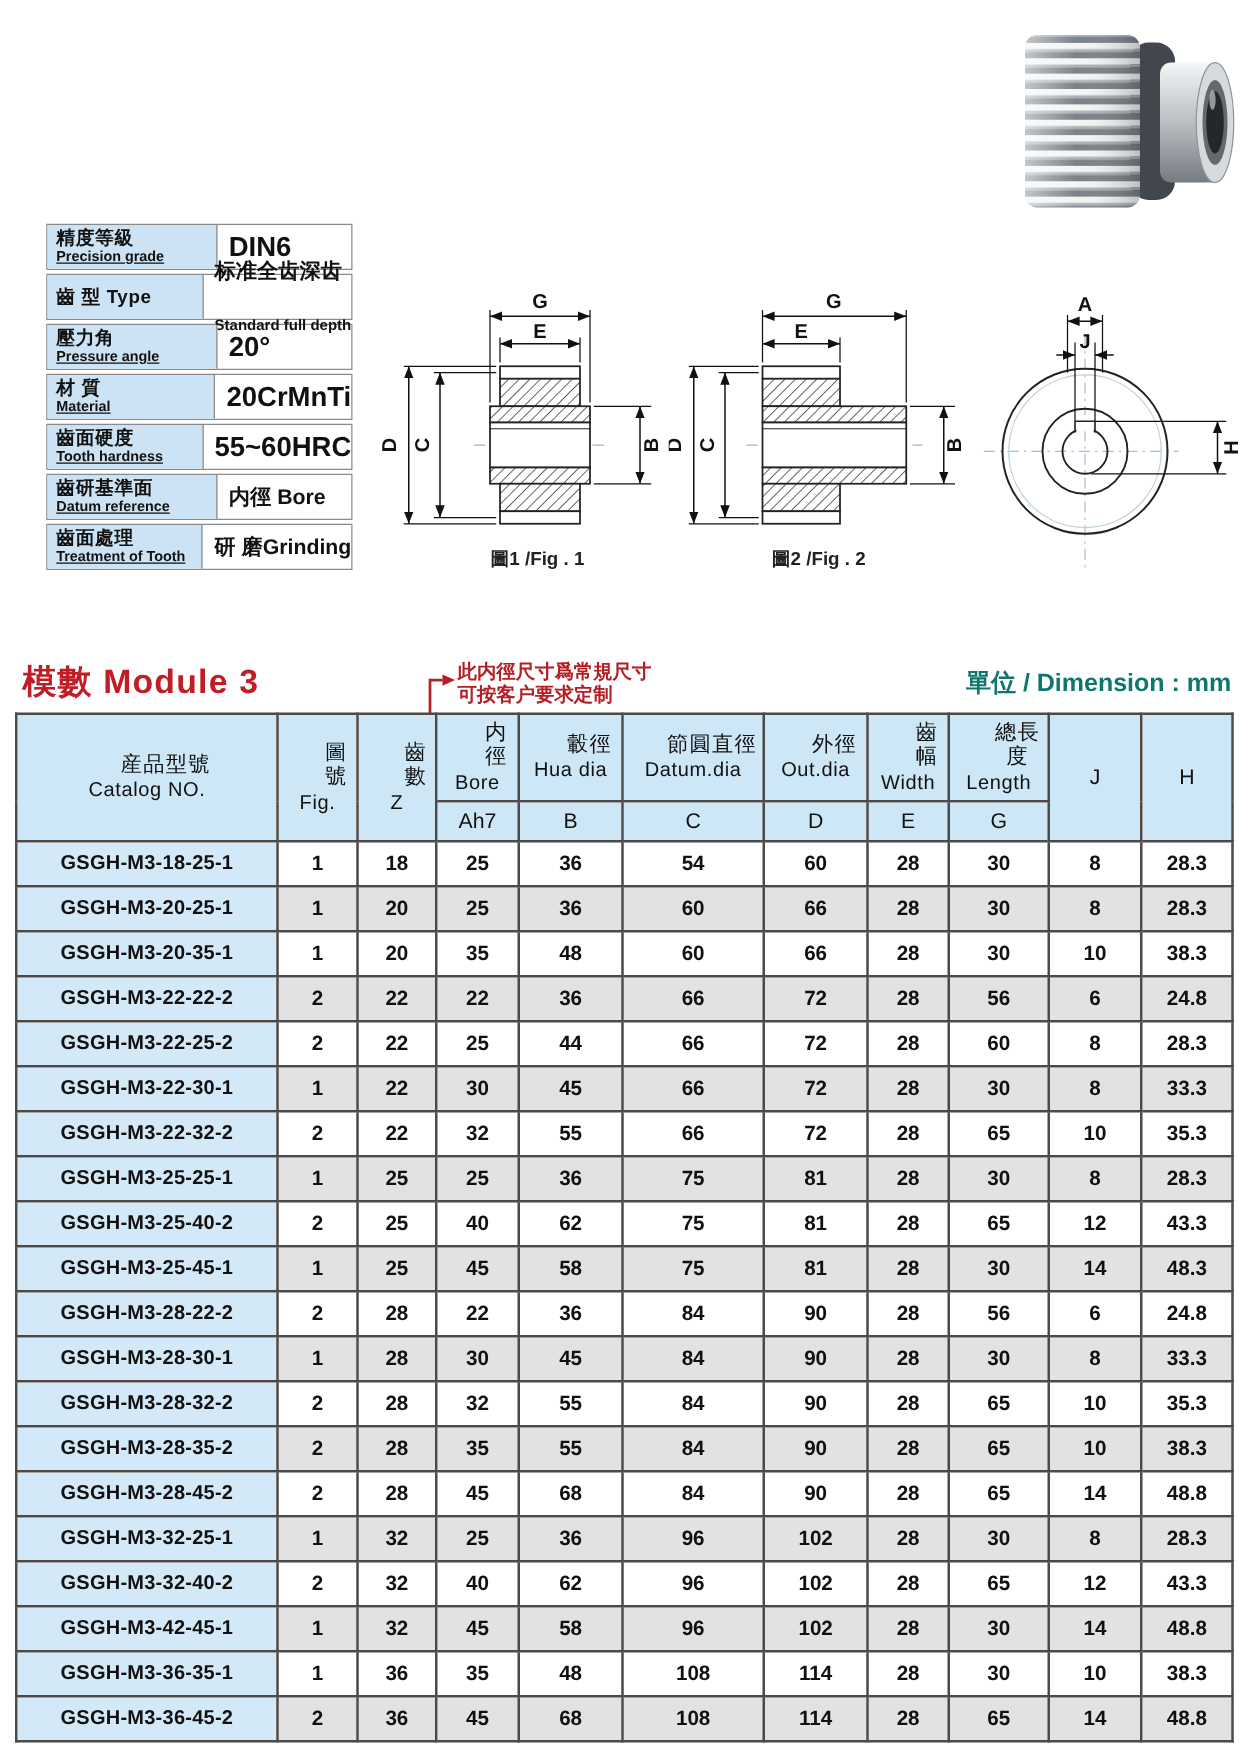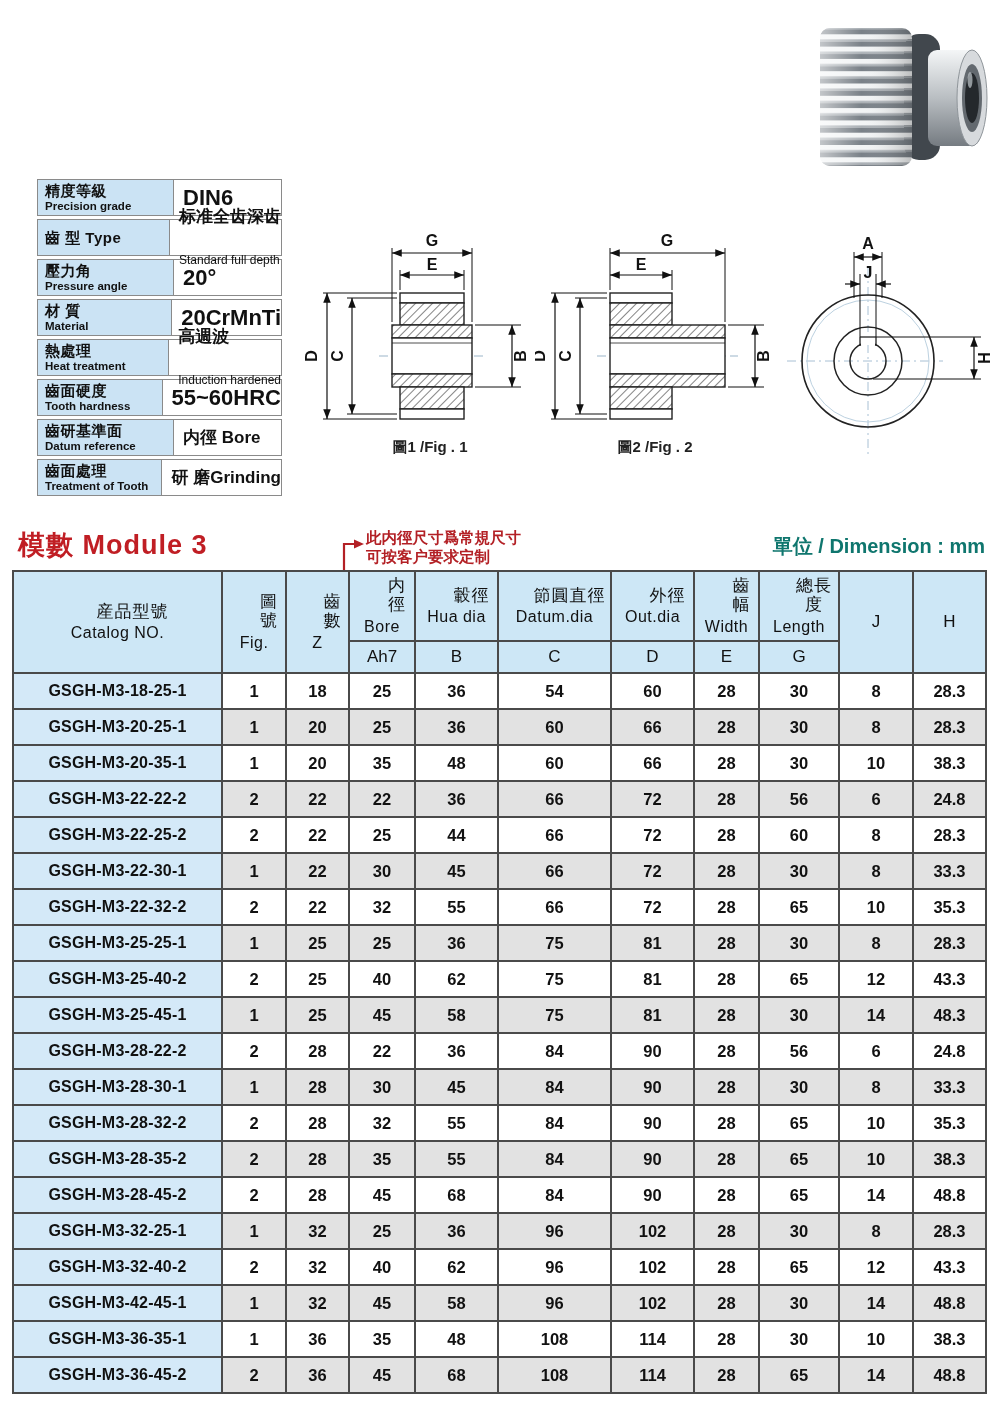--- a/index.html
+++ b/index.html
@@ -10,25 +10,25 @@
   .banner{position:absolute;left:12px;top:28px;width:973px;height:112px;background:#1b63a9;color:#fff;box-sizing:border-box;padding:10px 0 0 26px;}
   .banner-title{font-size:45px;font-weight:bold;letter-spacing:1px;line-height:1.1;white-space:nowrap;}
   .banner-subtitle{font-size:30px;font-weight:bold;letter-spacing:0.5px;margin-top:2px;white-space:nowrap;}
   .gear-photo{position:absolute;left:804px;top:22px;width:192px;height:148px;background:#fff;}
 
   
   .spec{position:absolute;left:37px;top:179px;width:245px;}
   .spec-row{display:flex;height:35px;margin-bottom:3px;border:1.5px solid #8a8a8a;background:#fff;}
   .spec-label{width:124px;background:#cbe3f4;border-right:1.5px solid #8a8a8a;padding:1px 4px 0 7px;display:flex;flex-direction:column;justify-content:center;}
   .spec-label-zh{font-size:15px;font-weight:bold;letter-spacing:0.5px;line-height:1.1;white-space:nowrap;}
-  .spec-label-en{font-size:11.5px;font-weight:bold;line-height:1.1;white-space:nowrap;}
+  .spec-label-en{font-size:11.5px;font-weight:bold;line-height:1.1;white-space:nowrap;text-decoration:underline;}
   .spec-value{flex:1;display:flex;flex-direction:column;justify-content:center;padding-left:9px;}
   .spec-value-main{font-size:17px;font-weight:bold;line-height:1.05;white-space:nowrap;}
   .spec-value-main.big{font-size:22px;}
-  .spec-value-sub{font-size:12px;font-weight:normal;line-height:1.1;white-space:nowrap;margin-top:28px;}
+  .spec-value-sub{font-size:12px;font-weight:bold;line-height:1.1;white-space:nowrap;margin-top:28px;}
 
   
   .fig{position:absolute;}
   #fig1{left:297px;top:226px;}
   #fig2{left:535px;top:226px;}
   #frontview{left:775px;top:228px;}
   svg text.dim{font-family:"Liberation Sans",sans-serif;font-size:16px;font-weight:bold;fill:#111;}
   svg text.cap{font-family:"Liberation Sans",sans-serif;font-size:15px;font-weight:bold;fill:#222;}
 
   
@@ -121,30 +121,20 @@
         <div class="spec-label">
           <div class="spec-label-zh">材 質</div>
           <div class="spec-label-en">Material</div>
         </div>
         <div class="spec-value">
           <div class="spec-value-main big">20CrMnTi</div>
         </div>
       </div>
       <div class="spec-row">
         <div class="spec-label">
-          <div class="spec-label-zh">熱處理</div>
-          <div class="spec-label-en">Heat treatment</div>
-        </div>
-        <div class="spec-value">
-          <div class="spec-value-main">高週波</div>
-          <div class="spec-value-sub">Induction hardened</div>
-        </div>
-      </div>
-      <div class="spec-row">
-        <div class="spec-label">
           <div class="spec-label-zh">齒面硬度</div>
           <div class="spec-label-en">Tooth hardness</div>
         </div>
         <div class="spec-value">
           <div class="spec-value-main big">55~60HRC</div>
         </div>
       </div>
       <div class="spec-row">
         <div class="spec-label">
           <div class="spec-label-zh">齒研基準面</div>

